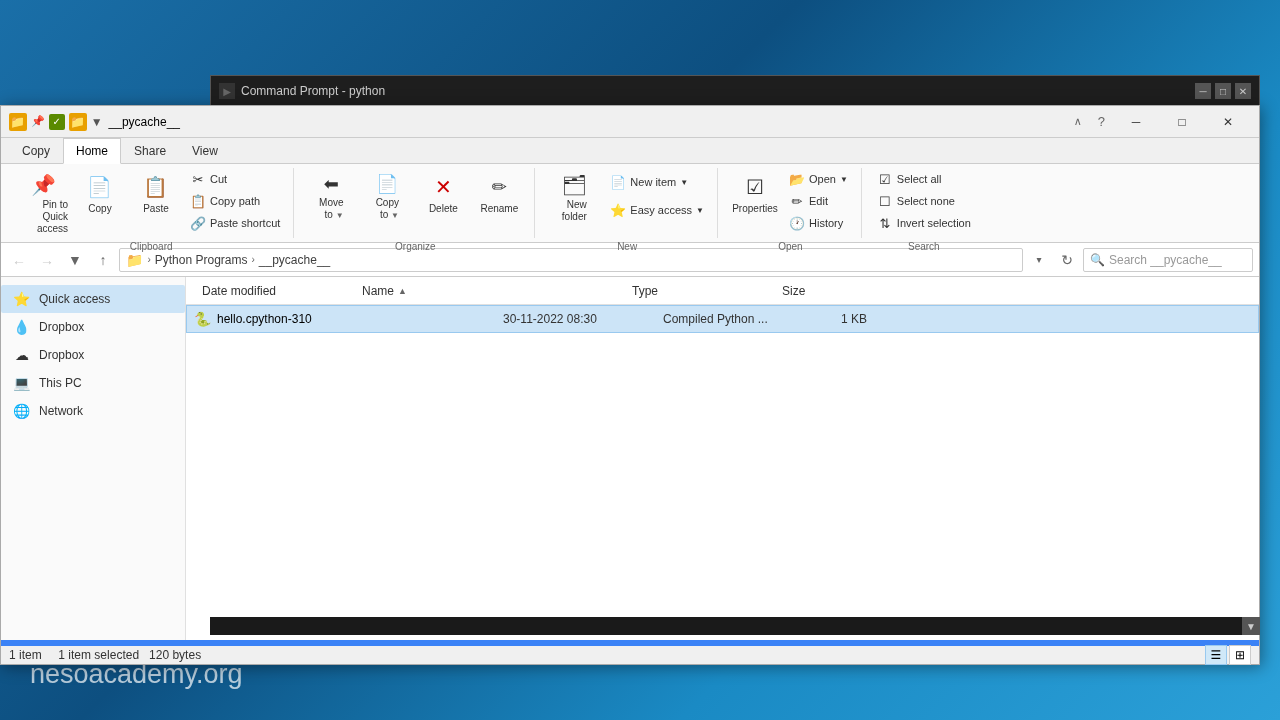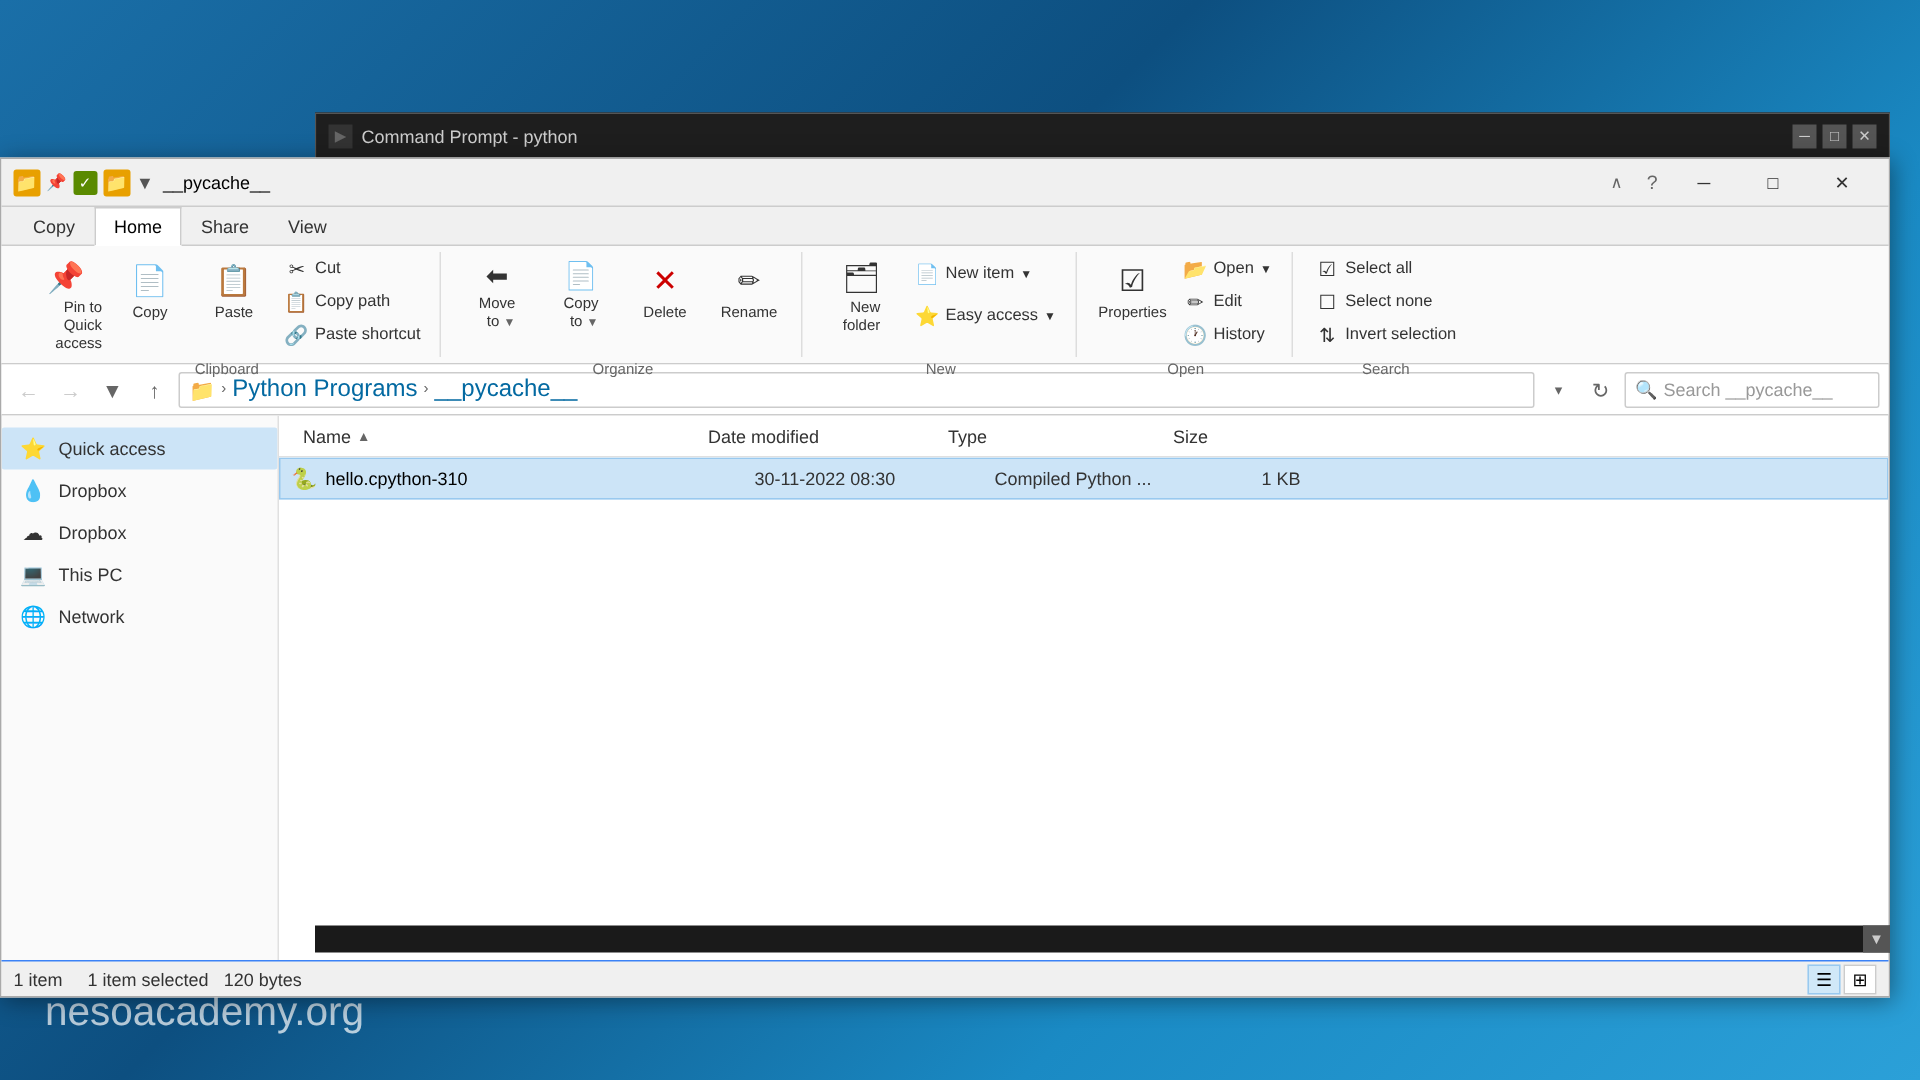--- a/index.html
+++ b/index.html
@@ -275,23 +275,23 @@
       border-radius: 2px;
       background: #fff;
       font-size: 12px;
       gap: 4px;
     }
     .path-sep {
       color: #666;
       font-size: 10px;
     }
     .path-part {
-      color: #0369a1;
-      cursor: pointer;
-      font-size: 16px;
+      color: #404040;
+      cursor: pointer;
+      font-size: 12px;
     }
     .path-chevron {
       width: 24px; height: 24px;
       border: none; background: transparent;
       cursor: pointer; font-size: 10px; color: #666;
       display: flex; align-items: center; justify-content: center;
     }
     .refresh-btn {
       width: 24px; height: 24px;
       border: none; background: transparent;
@@ -399,21 +399,21 @@
       width: 16px; height: 16px;
       display: flex; align-items: center; justify-content: center;
       font-size: 14px;
     }
 
     
     .status-bar {
       display: flex;
       align-items: center;
       height: 24px;
-      border-top: 1px solid #3b82f6;
+      border-top: 6px solid #3b82f6;
       background: #f0f0f0;
       padding: 0 8px;
       font-size: 12px;
       color: #333;
       gap: 8px;
       flex-shrink: 0;
     }
     .status-text { flex: 1; }
     .view-btns {
       display: flex; gap: 2px;
@@ -668,26 +668,26 @@
       </div>
       <div class="sidebar-item">
         <span class="sidebar-icon">🌐</span>
         <span>Network</span>
       </div>
     </div>
 
     <div class="file-area">
 
       <div class="column-header">
+        <div class="col-header col-modified">
+          <span>Date modified</span>
+        </div>
         <div class="col-header col-name">
           <span>Name</span>
           <span class="sort-arrow">▲</span>
-        </div>
-        <div class="col-header col-modified">
-          <span>Date modified</span>
         </div>
         <div class="col-header col-type">
           <span>Type</span>
         </div>
         <div class="col-header col-size">
           <span>Size</span>
         </div>
       </div>
 
       <div class="file-list">

